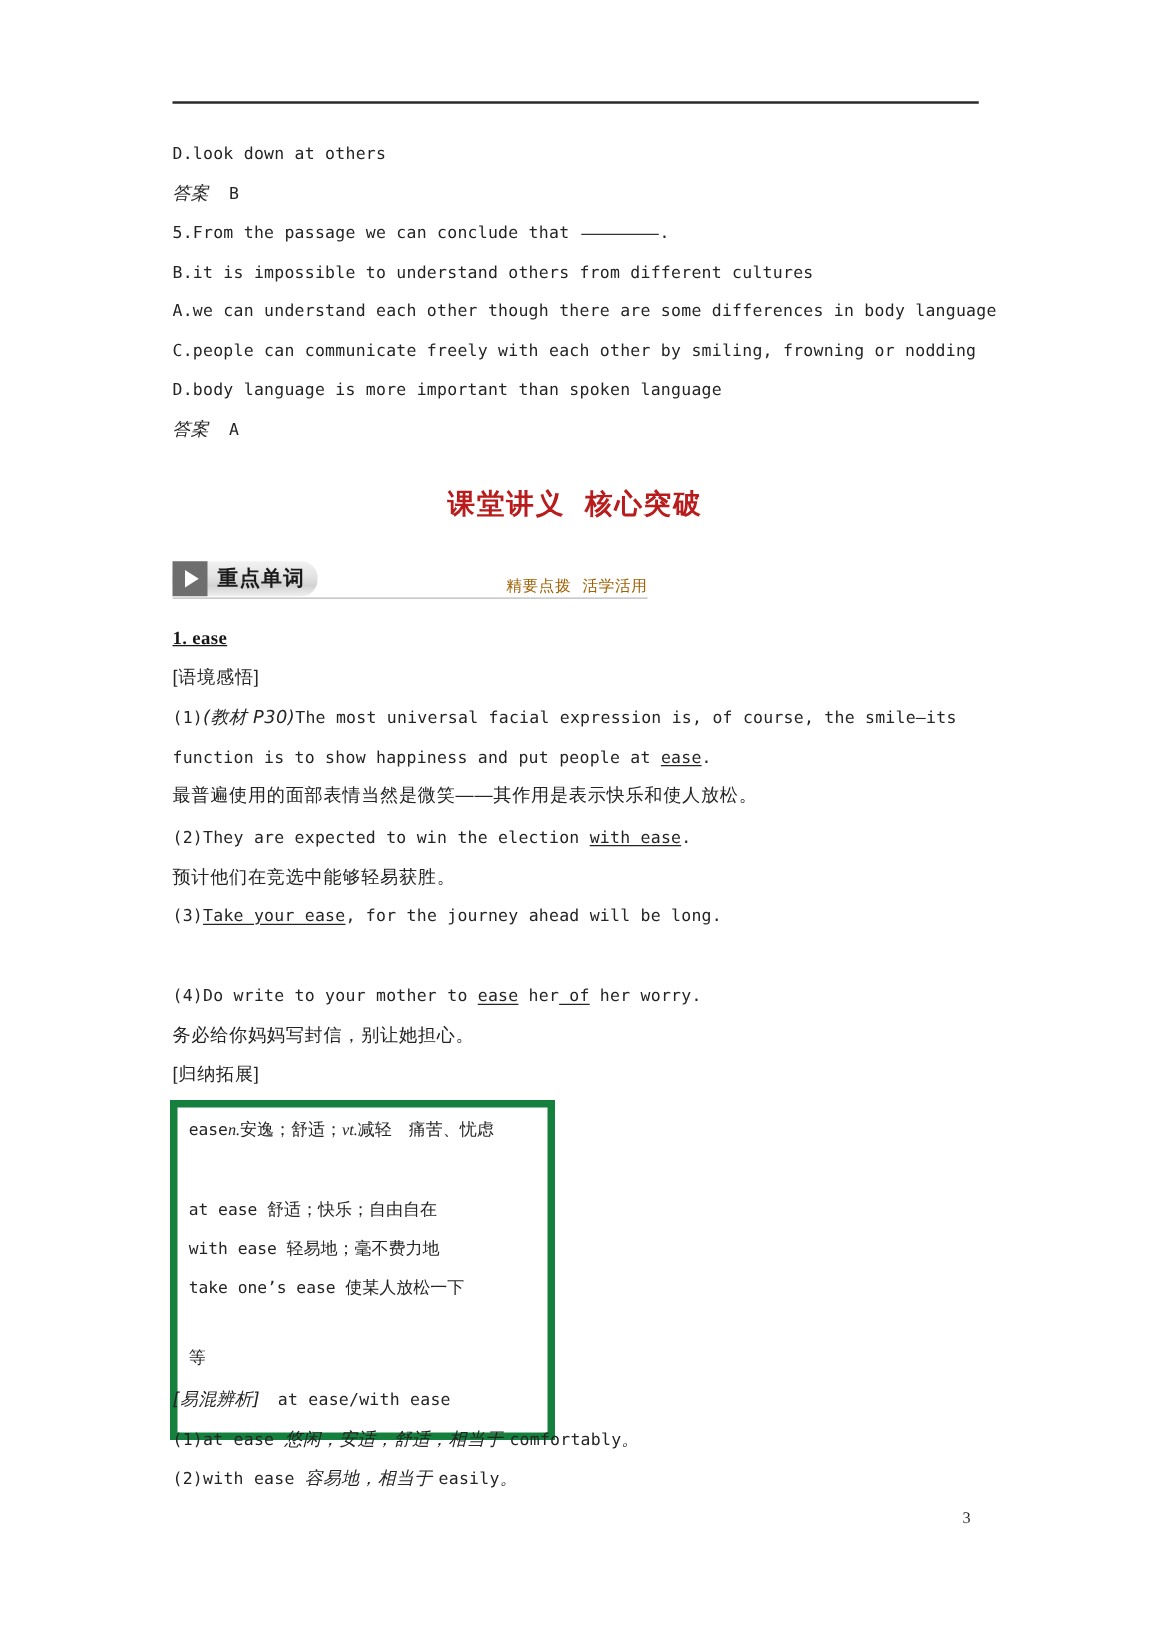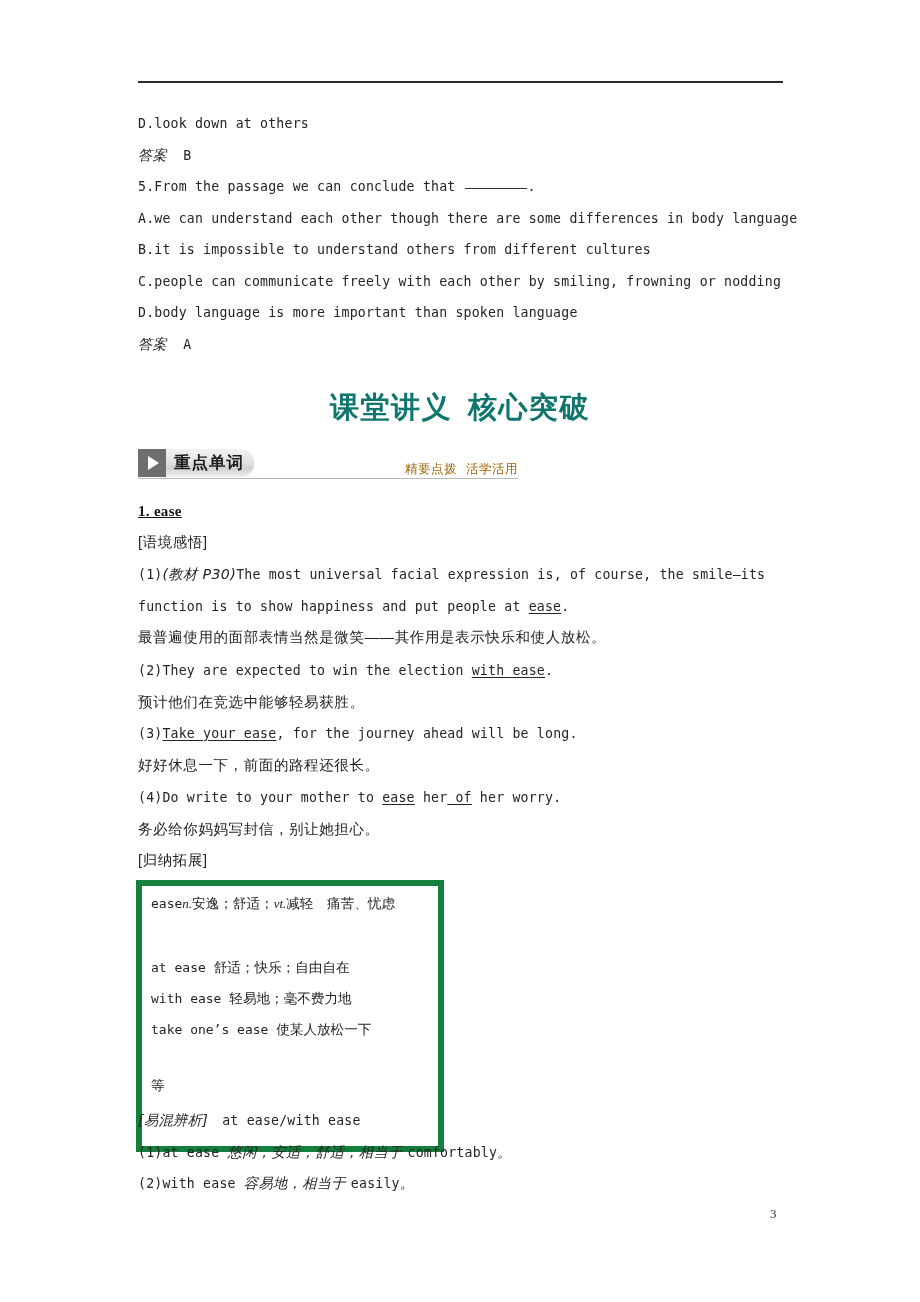--- a/index.html
+++ b/index.html
@@ -75,23 +75,23 @@
 
   
   .section-title {
     position: absolute;
     left: 0;
     top: 388px;
     width: 920px;
     text-align: center;
     font-family: Liberation Mono, monospace;
     font-weight: bold;
-    font-size: 29px;
+    font-size: 22px;
     letter-spacing: 1.5px;
-    color: #0f766e;
+    color: #b91c1c;
   }
   .section-title .gap { display: inline-block; width: 16px; }
 
   
   .banner {
     position: absolute;
     left: 138px;
     top: 449px;
     width: 645px;
     height: 30px;
@@ -222,22 +222,22 @@
     <div class="line">D.look down at others</div>
 
     <div class="line">
       <span class="cn-inline">答案</span><span style="display:inline-block;width:16px"></span><span>B</span>
     </div>
 
     <div class="line">
       <span>5.From the passage we can conclude that </span><span class="blank"></span><span>.</span>
     </div>
 
+    <div class="line">B.it is impossible to understand others from different cultures</div>
     <div class="line">A.we can understand each other though there are some differences in body language</div>
-    <div class="line">B.it is impossible to understand others from different cultures</div>
     <div class="line">C.people can communicate freely with each other by smiling, frowning or nodding</div>
     <div class="line">D.body language is more important than spoken language</div>
 
     <div class="line">
       <span class="cn-inline">答案</span><span style="display:inline-block;width:16px"></span><span>A</span>
     </div>
   </div>
 
   <div class="section-title">
     <span>课堂讲义</span><span class="gap"></span><span>核心突破</span>
@@ -276,21 +276,20 @@
     <div class="line">
       <span>(2)They are expected to win the election </span><u class="ul">with ease</u><span>.</span>
     </div>
     <div class="line cn">预计他们在竞选中能够轻易获胜。</div>
   </div>
 
   <div class="body-block" style="top:718px">
     <div class="line">
       <span>(3)</span><u class="ul">Take your ease</u><span>, for the journey ahead will be long.</span>
     </div>
-    <div class="line cn">好好休息一下，前面的路程还很长。</div>
   </div>
 
   <div class="body-block" style="top:782px">
     <div class="line">
       <span>(4)Do write to your mother to </span><u class="ul">ease</u><span> her</span><u class="ul"> of</u><span> her worry.</span>
     </div>
     <div class="line cn">务必给你妈妈写封信，别让她担心。</div>
   </div>
 
   <div class="body-block" style="top:845px">

